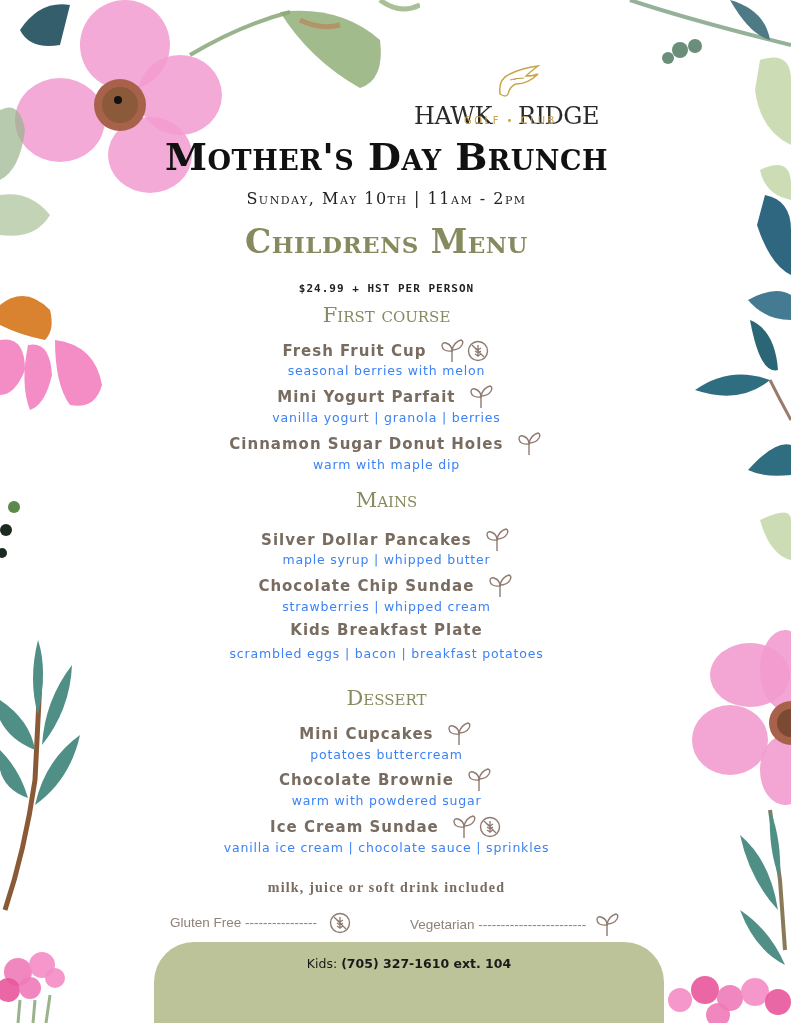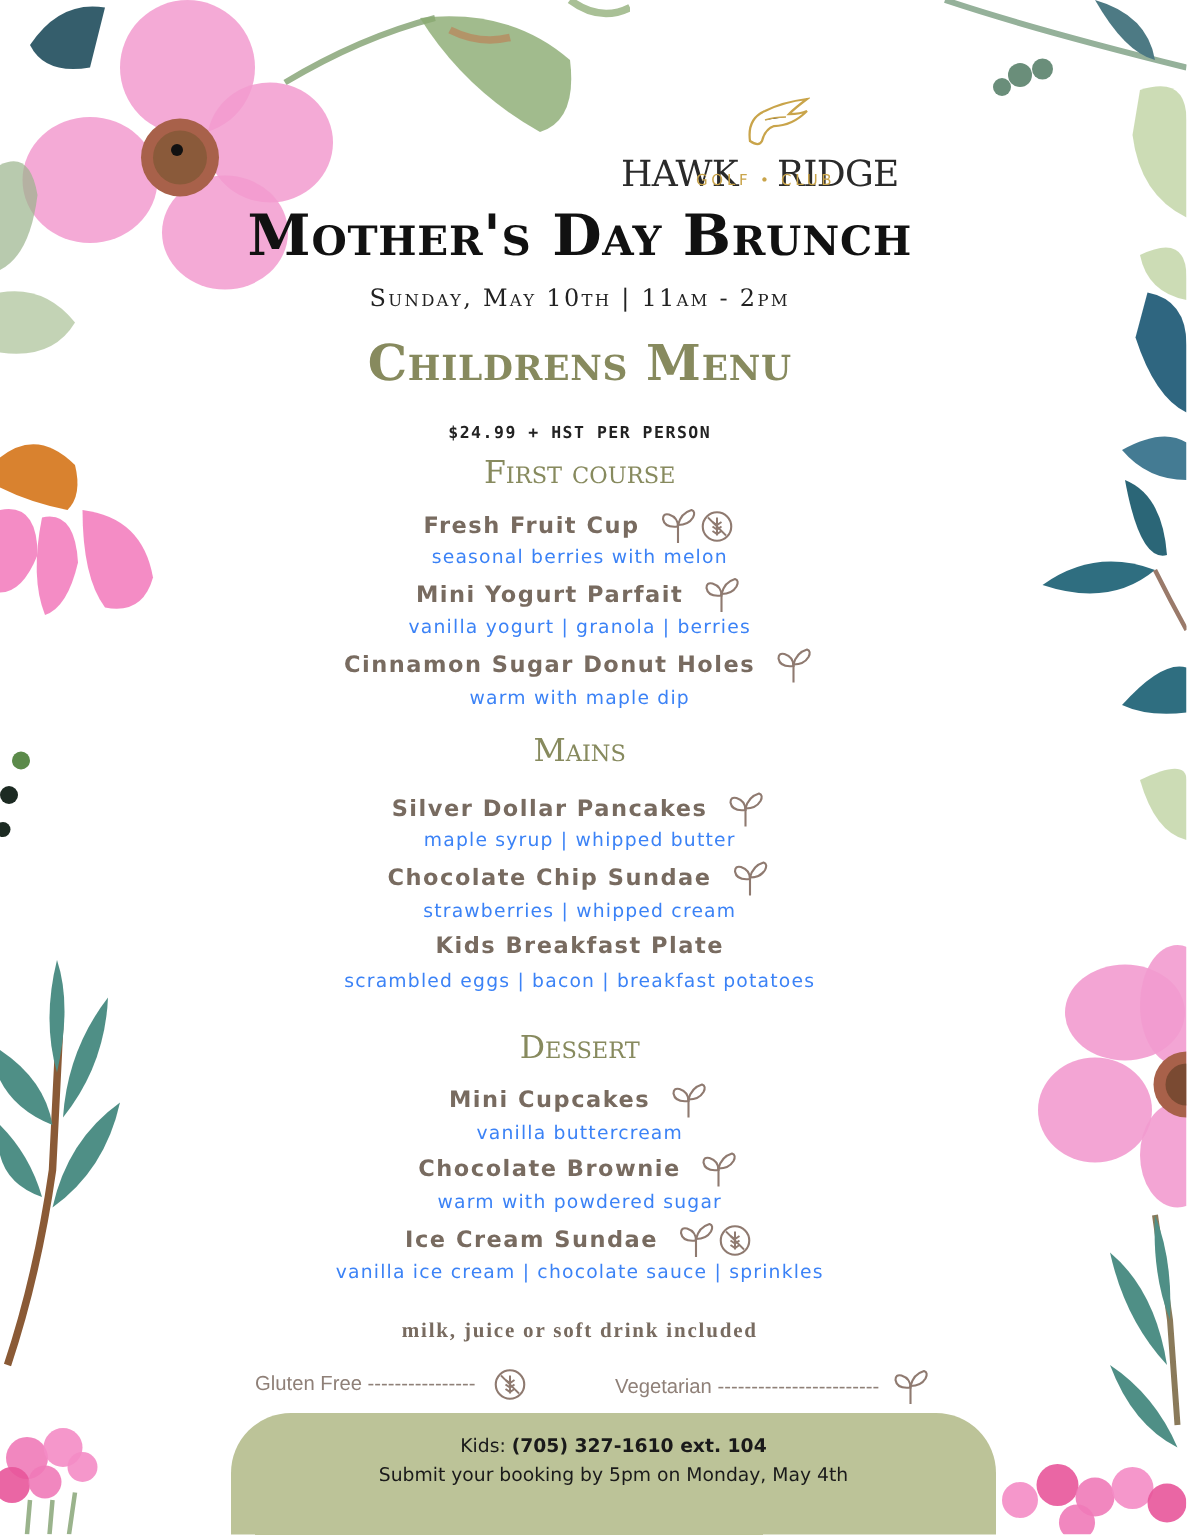--- a/index.html
+++ b/index.html
@@ -191,21 +191,21 @@
 <div class="center desc" style="top:646px">scrambled eggs | bacon | breakfast potatoes</div>
 
 <div class="center section" style="top:686px">Dessert</div>
 
 <div class="center item" style="top:721px">
   <span>Mini Cupcakes</span>
   <span class="icons"><svg width="26" height="26" viewBox="0 0 24 26">
         <use href="#sprout"></use>
       </svg></span>
 </div>
-<div class="center desc" style="top:747px">vanilla buttercream</div>
+<div class="center desc" style="top:747px">potatoes buttercream</div>
 
 <div class="center item" style="top:767px">
   <span>Chocolate Brownie</span>
   <span class="icons"><svg width="26" height="26" viewBox="0 0 24 26">
         <use href="#sprout"></use>
       </svg></span>
 </div>
 <div class="center desc" style="top:793px">warm with powdered sugar</div>
 
 <div class="center item" style="top:814px">
@@ -232,14 +232,13 @@
   <span>------------------------</span>
   <svg style="vertical-align:middle;margin-left:4px" width="26" height="26" viewBox="0 0 24 26">
       <use href="#sprout"></use>
     </svg>
 </div>
 
 <div class="booking">
   <div>
     <span>Kids: </span><b>(705) 327-1610 ext. 104</b>
   </div>
-  <div>Submit your booking by 5pm on Monday, May 4th</div>
 </div>
 
 </body></html>

